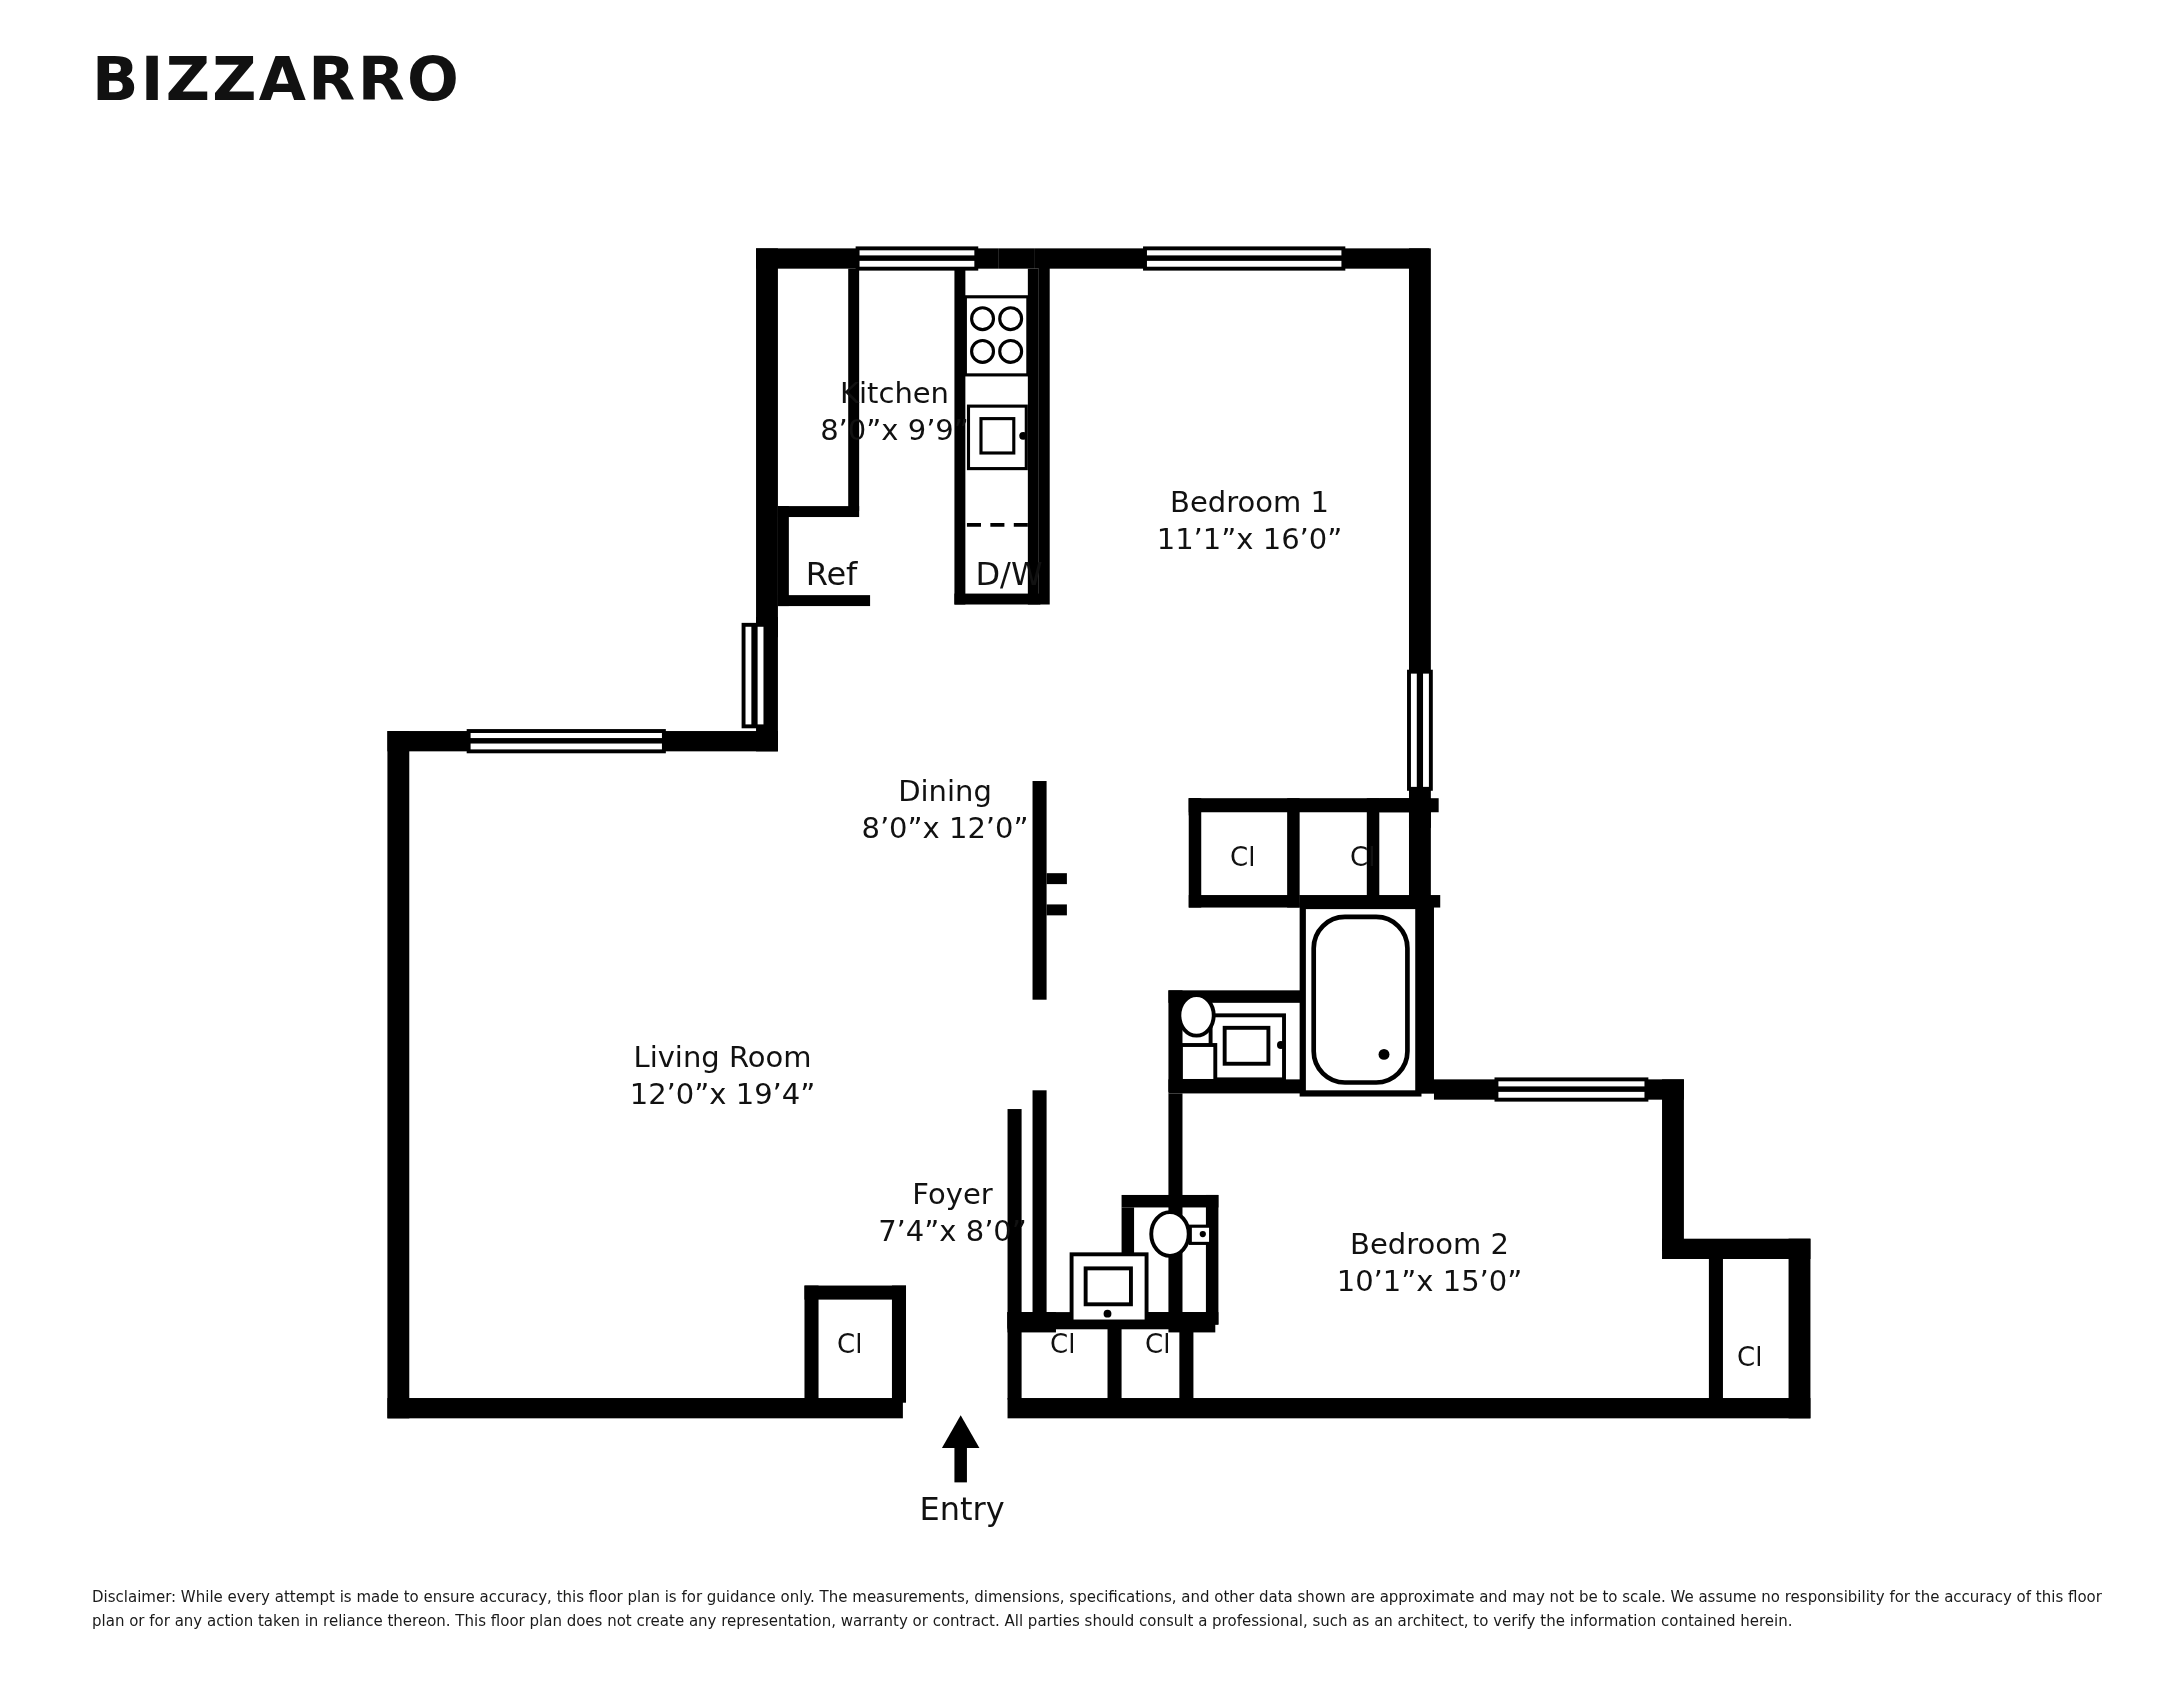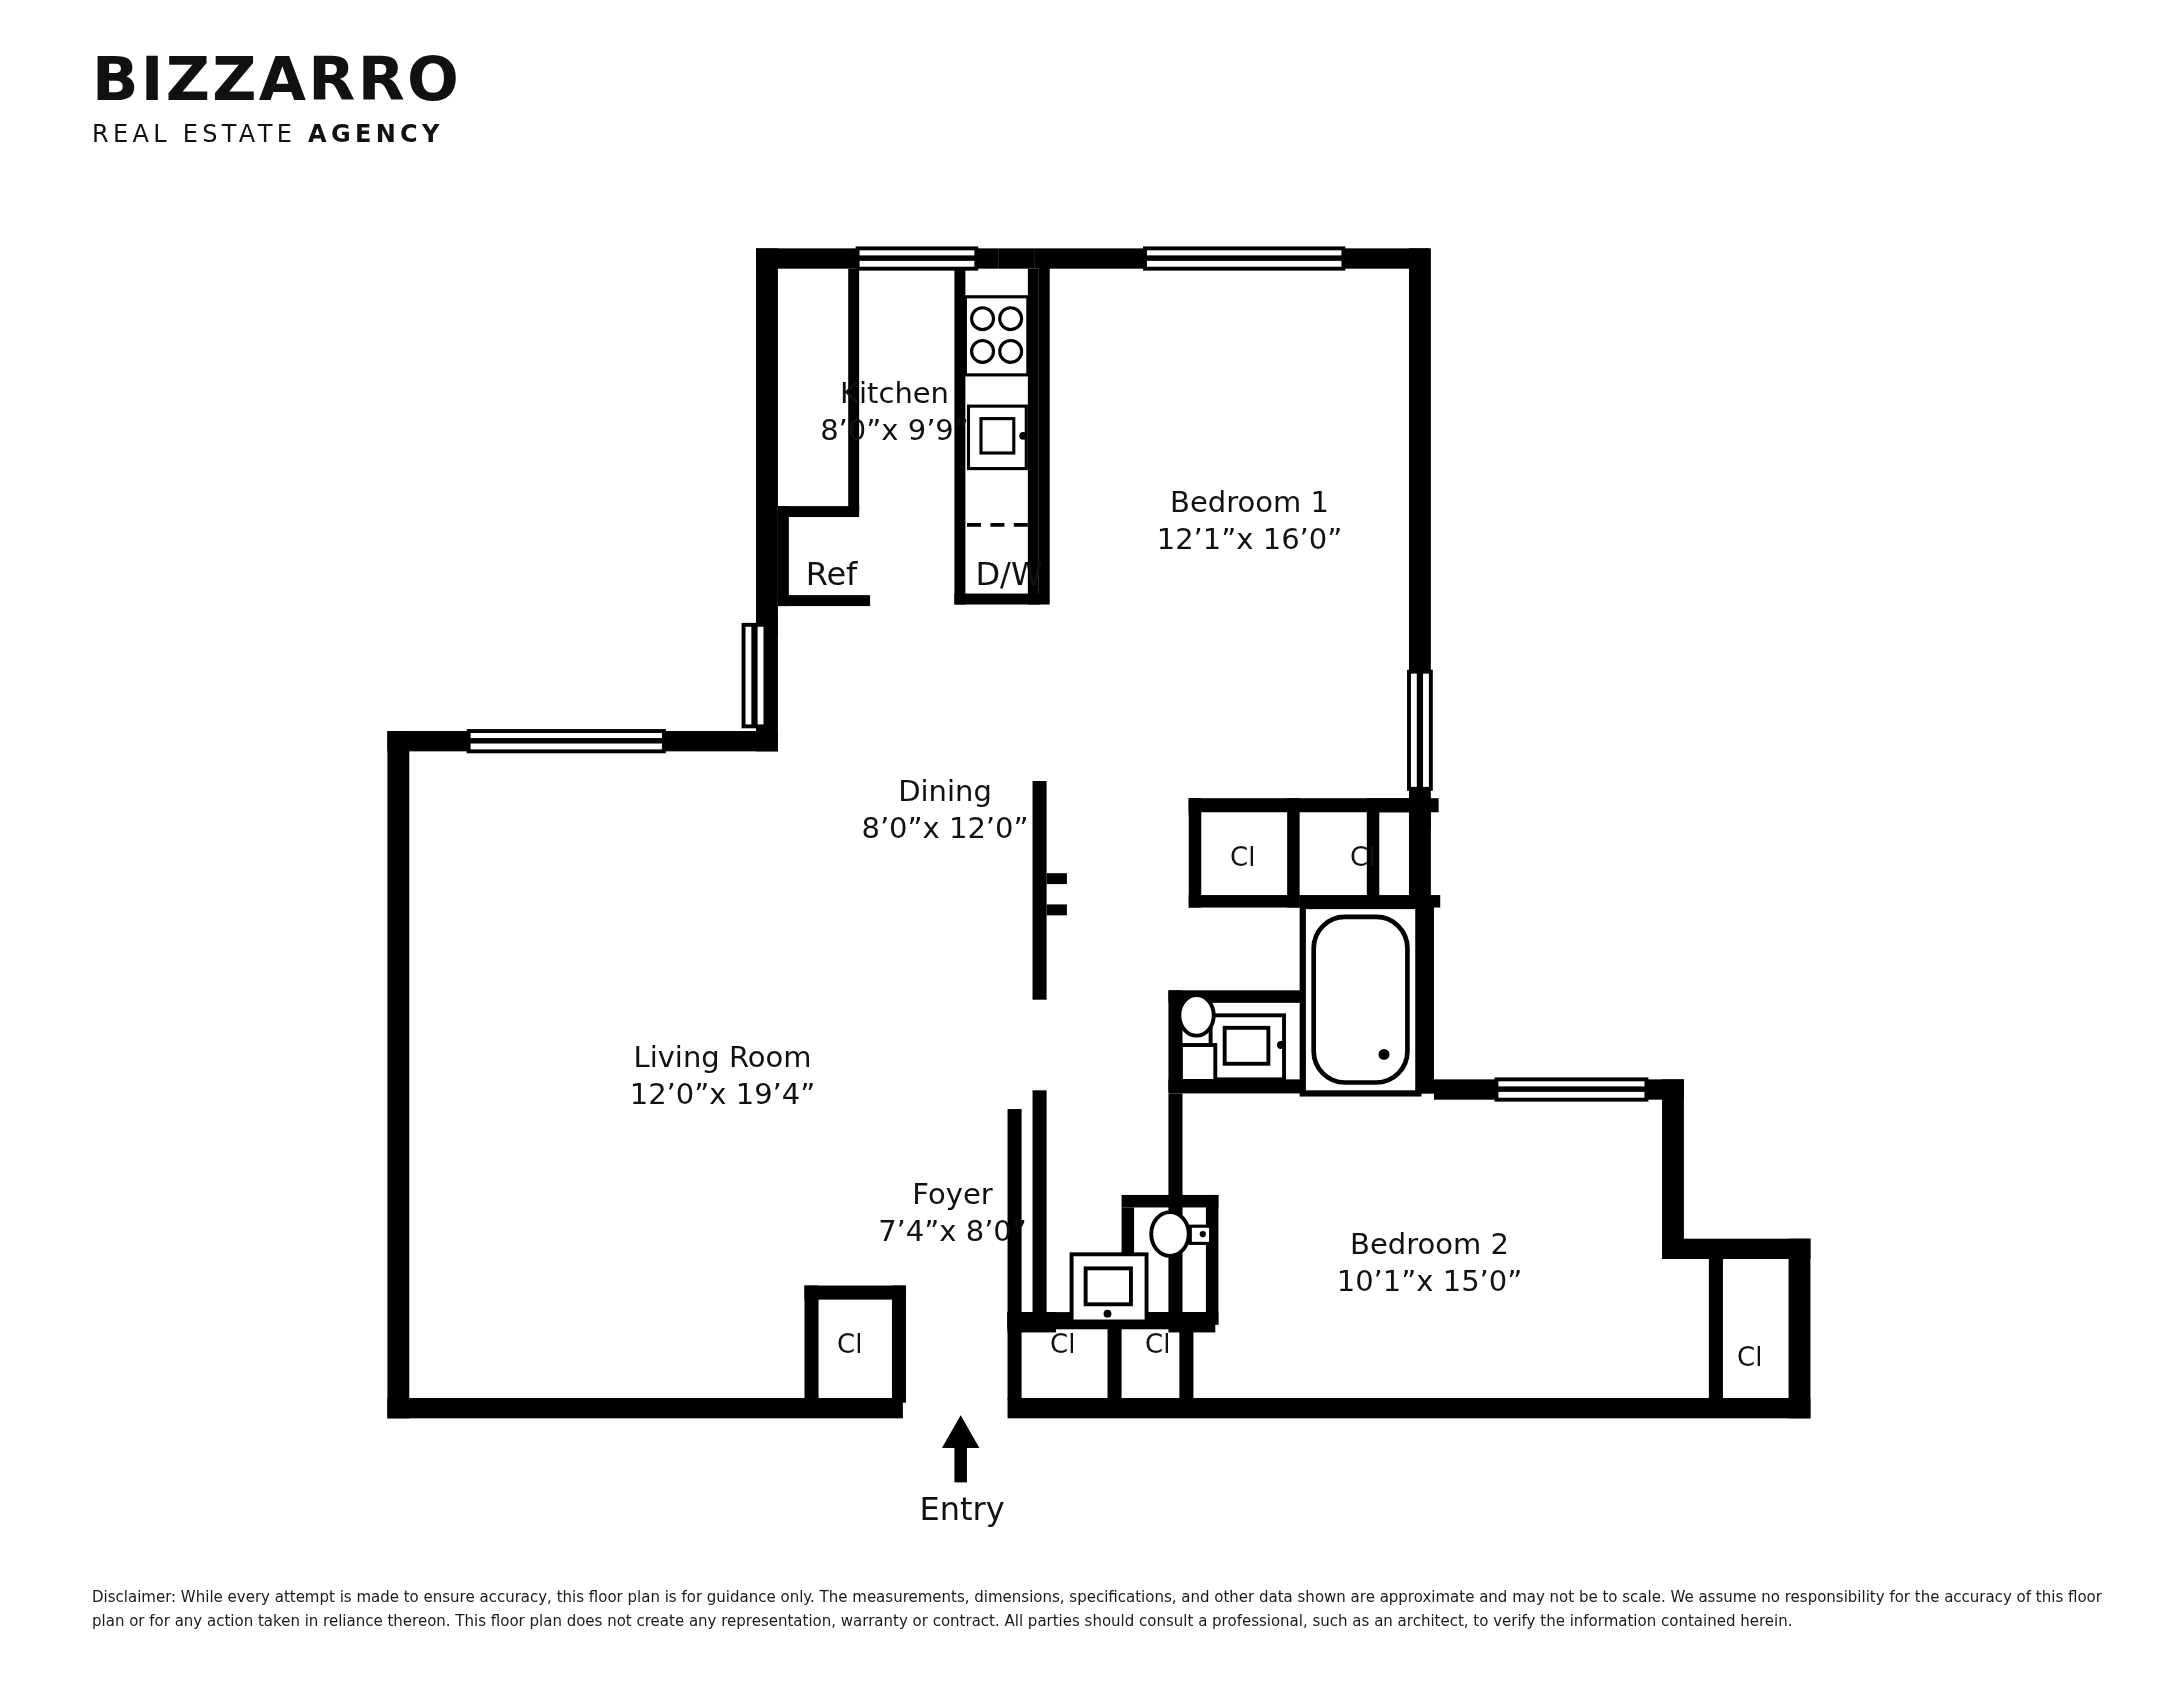--- a/index.html
+++ b/index.html
@@ -107,23 +107,20 @@
     color: #1a1a1a;
     margin-top: 42px;
   }
 </style>
 </head>
 <body>
 
 <div id="header">
   <div id="brand">
     <div id="brand-name">BIZZARRO</div>
-    <div id="brand-sub">
-      <span class="light">REAL ESTATE </span><span class="bold">AGENCY</span>
-    </div>
   </div>
 </div>
 
 <div id="plan">
 <svg width="2183" height="1687" viewBox="0 0 2795 2160" xmlns="http://www.w3.org/2000/svg">
   <g fill="#000000">
 
     <rect x="968" y="318" width="130" height="26"></rect>
 
     <rect x="1098" y="318" width="152" height="26" fill="#ffffff" stroke="#000000" stroke-width="5"></rect>
@@ -275,21 +272,21 @@
 </svg>
 </div>
 
 <div class="room-label" style="left:789px; top:375px; width:211px;">
   <span class="nm">Kitchen</span>
   <span class="dm">8’0”x 9’9”</span>
 </div>
 
 <div class="room-label" style="left:1070px; top:484px; width:359px;">
   <span class="nm">Bedroom 1</span>
-  <span class="dm">12’1”x 16’0”</span>
+  <span class="dm">11’1”x 16’0”</span>
 </div>
 
 <div class="room-label" style="left:781px; top:773px; width:328px;">
   <span class="nm">Dining</span>
   <span class="dm">8’0”x 12’0”</span>
 </div>
 
 <div class="room-label" style="left:531px; top:1039px; width:383px;">
   <span class="nm">Living Room</span>
   <span class="dm">12’0”x 19’4”</span>

